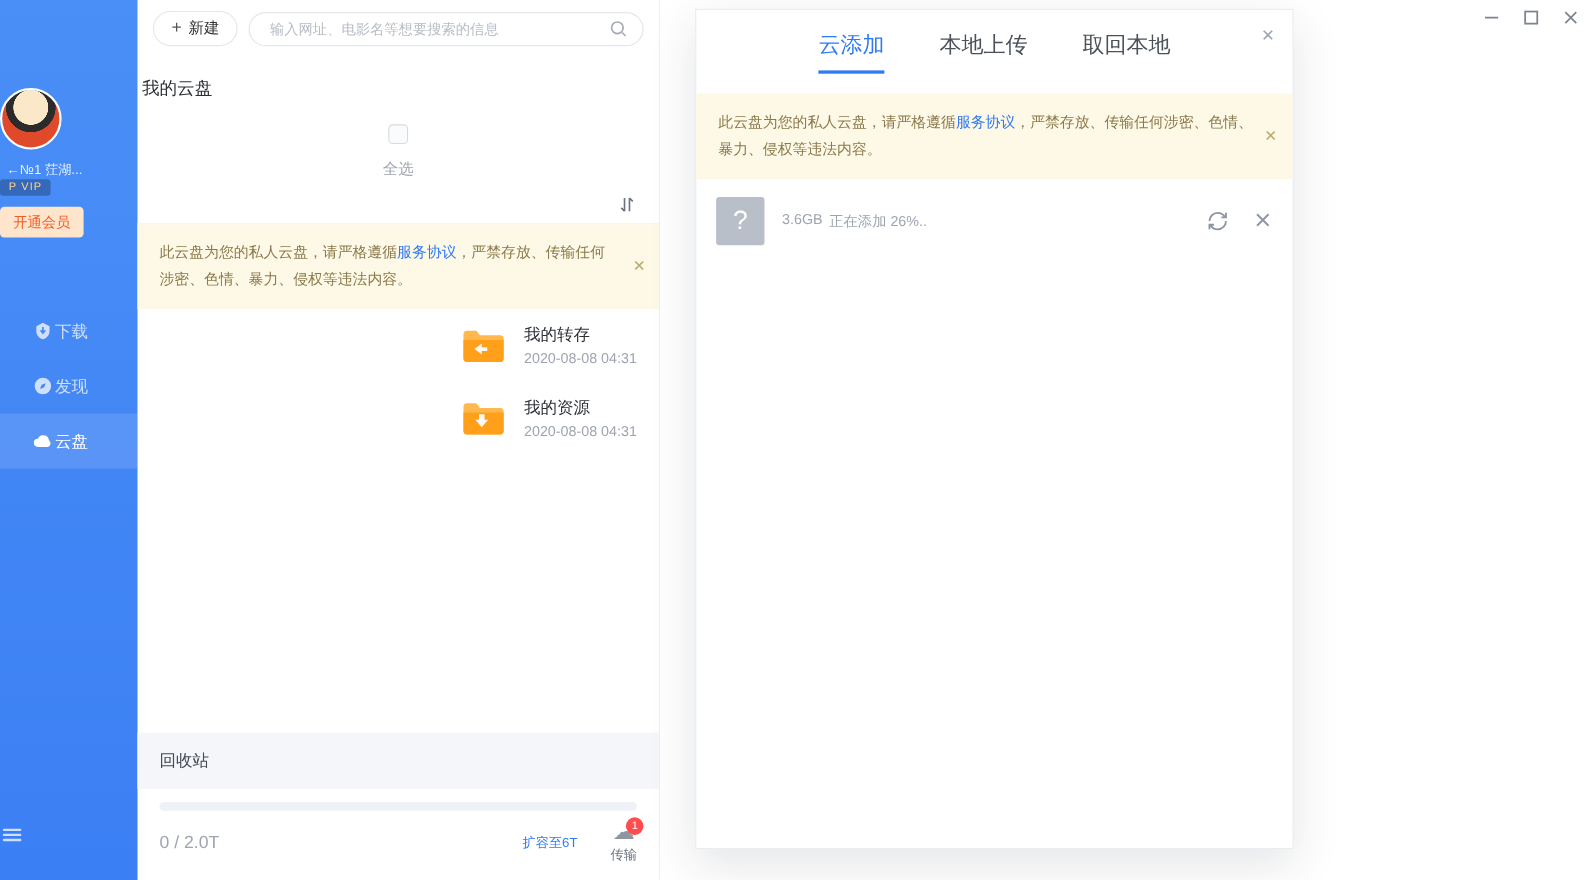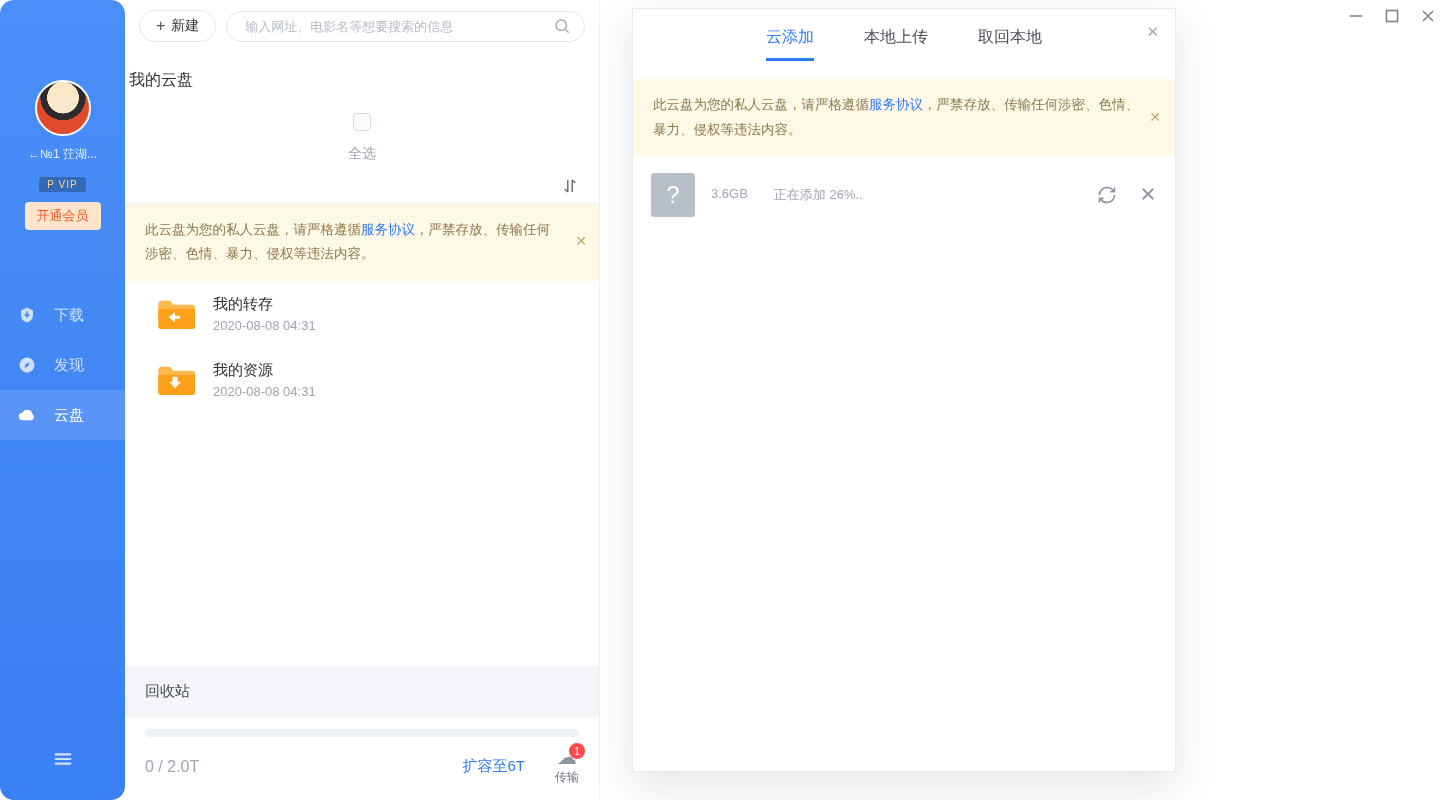--- a/index.html
+++ b/index.html
@@ -1,26 +1,26 @@
 <!DOCTYPE html>
 <html><head>
 <meta charset="utf-8">
 <style>
   * { box-sizing: border-box; margin: 0; padding: 0; }
   body { font-family: "Microsoft YaHei", "PingFang SC", -apple-system, sans-serif; font-size: 14px; color: #333; width: 1450px; height: 800px; overflow: hidden; background: #fff; position: relative; }
   .app { display: flex; width: 100%; height: 100%; }
 
   
-  .sidebar { width: 125px; background: linear-gradient(180deg, #4a8ff7 0%, #3b7ff4 100%); display: flex; flex-direction: column; align-items: center; color: #fff; border-radius: 14px; }
+  .sidebar { width: 125px; background: linear-gradient(180deg, #4a8ff7 0%, #3b7ff4 100%); display: flex; flex-direction: column; align-items: flex-start; color: #fff; }
   .avatar { width: 56px; height: 56px; border-radius: 50%; background: radial-gradient(circle at 50% 30%, #fbe8c8 0%, #fbe8c8 35%, #2b2b2b 36%, #2b2b2b 50%, #e04a2a 51%, #e04a2a 100%); margin-top: 80px; border: 2px solid #fff; }
   .username { font-size: 12px; margin-top: 10px; color: #e9f1ff; text-align: center; padding: 0 6px; }
-  .vip-badge { margin-top: 14px; background: rgba(0,0,0,0.25); color: #ffd38a; font-size: 10px; padding: 2px 8px; border-radius: 3px; letter-spacing: 1px; display: inline-flex; align-items: center; gap: 3px;}
+  .vip-badge { margin-top: 0; background: rgba(0,0,0,0.25); color: #ffd38a; font-size: 10px; padding: 2px 8px; border-radius: 3px; letter-spacing: 1px; display: inline-flex; align-items: center; gap: 3px;}
   .open-vip { margin-top: 10px; background: #ffe5cc; color: #f35a26; font-size: 13px; padding: 5px 12px; border-radius: 4px; cursor: pointer; font-weight: 500; }
   .nav { width: 100%; margin-top: 60px; }
-  .nav-item { display: flex; align-items: center; gap: 18px; height: 50px; padding-left: 18px; color: #cfe0ff; cursor: pointer; font-size: 15px; }
+  .nav-item { display: flex; align-items: center; gap: 2px; height: 50px; padding-left: 30px; color: #cfe0ff; cursor: pointer; font-size: 15px; }
   .nav-item.active { background: rgba(255,255,255,0.12); color: #fff; }
   .nav-icon { width: 18px; height: 18px; display: inline-flex; align-items: center; justify-content: center; }
   .spacer { flex: 1; }
   .menu-btn { margin-bottom: 30px; color: #cfe0ff; cursor: pointer; }
 
   
   .main { width: 475px; display: flex; flex-direction: column; border-right: 1px solid #eef0f4; }
   .topbar { display: flex; align-items: center; gap: 10px; padding: 10px 14px; }
   .btn-new { display: flex; align-items: center; gap: 6px; border: 1px solid #e4e6eb; border-radius: 18px; padding: 6px 16px; font-size: 14px; color: #333; background: #fff; cursor: pointer; }
   .btn-new .plus { font-size: 16px; line-height: 1; color: #555; }
@@ -31,55 +31,55 @@
   .section-title { padding: 18px 4px 14px; font-size: 16px; color: #2d3136; }
   .selectall-row { display: flex; align-items: center; padding: 8px 20px; border-bottom: 1px solid #f0f2f5; color: #9ea5b1; font-size: 14px; gap: 14px; flex-direction: column; }
   .chk { width: 18px; height: 18px; border: 1px solid #d6dae1; border-radius: 4px; background:#fafbfc; cursor: pointer; }
   .sort-icon { margin-left: auto; color: #6b7280; cursor: pointer; }
 
   .banner { background: #fef8e6; color: #8a7a4c; font-size: 13.5px; padding: 14px 36px 14px 20px; position: relative; line-height: 1.8; }
   .banner a { color: #2f7bf5; text-decoration: none; cursor: pointer; }
   .banner .close-x { position: absolute; right: 12px; top: 50%; transform: translateY(-50%); color: #bba96e; cursor: pointer; font-size: 14px;}
 
   .file-list { flex: 1; overflow: auto; }
-  .file-row { display: flex; align-items: center; gap: 18px; padding: 14px 20px 14px 30px; cursor: pointer; }
+  .file-row { display: flex; align-items: center; gap: 18px; padding: 14px 20px 14px 30px; cursor: pointer; justify-content: flex-end; }
   .folder-icon { width: 40px; height: 34px; position: relative; }
   .folder-icon svg { width: 100%; height: 100%; }
   .file-meta .name { font-size: 15px; color: #2d3136; margin-bottom: 4px; }
   .file-meta .time { font-size: 13px; color: #9ea5b1; }
 
   .recycle { padding: 16px 20px; font-size: 15px; color: #454b54; background: #f4f6f9; cursor: pointer; }
   .storage { padding: 12px 20px 14px; }
   .storage-bar { width: 100%; height: 8px; background: #eef1f5; border-radius: 4px; margin-bottom: 10px; }
   .storage-row { display: flex; align-items: center; }
   .storage-used { font-size: 16px; color: #9ea5b1; }
-  .storage-link { font-size: 15px; color: #2f7bf5; cursor: pointer; }
+  .storage-link { font-size: 12px; color: #2f7bf5; cursor: pointer; }
   .storage-spacer { flex: 1; }
   .storage-transfer { display: flex; flex-direction: column; align-items: center; gap: 2px; color: #6b7280; font-size: 12px; position: relative; cursor:pointer;}
   .storage-transfer .cloud-glyph { font-size: 20px; color: #8f96a3; line-height:1;}
   .storage-transfer .badge { position: absolute; top: -4px; right: -6px; width: 16px; height: 16px; background: #ff4d4f; color: #fff; border-radius: 50%; font-size: 10px; display: flex; align-items: center; justify-content: center; }
 
   
   .right { flex: 1; position: relative; background: #fff; }
   .window-controls { position: absolute; top: 8px; right: 14px; display: flex; gap: 20px; color: #7d848f; }
   .window-controls span { cursor: pointer; font-size: 15px; }
 
   .dialog { position: absolute; left: 32px; top: 8px; width: 544px; height: 764px; background: #fff; border: 1px solid #e8eaef; box-shadow: 0 14px 40px rgba(30,40,60,0.12); display: flex; flex-direction: column; }
   .dlg-close { position: absolute; top: 14px; right: 16px; color: #9ea5b1; cursor: pointer; font-size: 15px; }
   .dlg-tabs { display: flex; justify-content: center; gap: 50px; padding: 18px 0; }
-  .dlg-tab { font-size: 16px; color: #4b5158; cursor: pointer; padding-bottom: 10px; border-bottom: 3px solid transparent; }
+  .dlg-tab { font-size: 20px; color: #4b5158; cursor: pointer; padding-bottom: 10px; border-bottom: 3px solid transparent; }
   .dlg-tab.active { color: #2f7bf5; border-bottom-color: #2f7bf5; }
   .dlg-banner { background: #fef8e6; color: #8a7a4c; font-size: 13.5px; padding: 14px 36px 14px 20px; position: relative; line-height: 1.85; }
   .dlg-banner a { color: #2f7bf5; text-decoration: none; cursor: pointer; }
   .dlg-banner .close-x { position: absolute; right: 14px; top: 50%; transform: translateY(-50%); color: #bba96e; cursor: pointer; font-size: 14px;}
   .upload-row { display: flex; align-items: center; gap: 16px; padding: 16px 18px; }
   .file-thumb { width: 44px; height: 44px; background: #b9bfc9; display: flex; align-items: center; justify-content: center; color: #fff; font-size: 24px; border-radius: 3px;}
   .upload-info { flex: 1; }
   .upload-name { font-size: 15px; color: #2d3136; margin-bottom: 6px; word-break: break-all; }
-  .upload-sub { font-size: 13px; color: #9ea5b1; display: flex; gap: 26px; }
+  .upload-sub { font-size: 13px; color: #9ea5b1; display: flex; gap: 6px; }
   .upload-actions { display: flex; gap: 22px; color: #8f96a3; }
   .upload-actions span { cursor: pointer; font-size: 16px; }
   svg { display: block; }
 </style>
 </head>
 <body>
 
 <div class="app">
 
   <aside class="sidebar">

